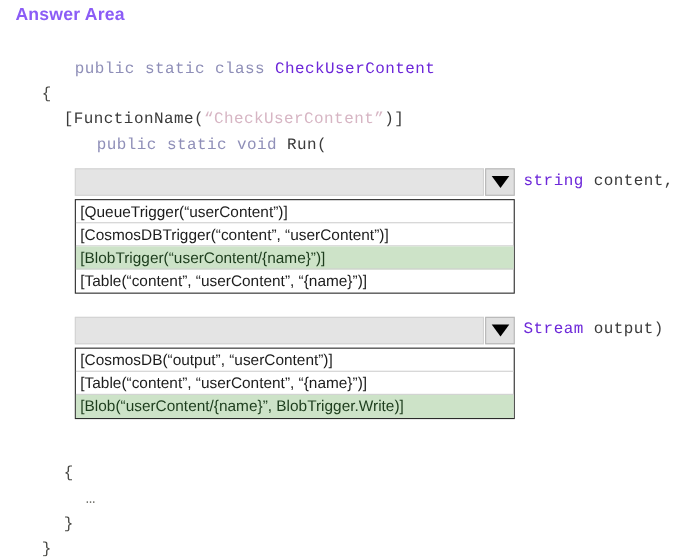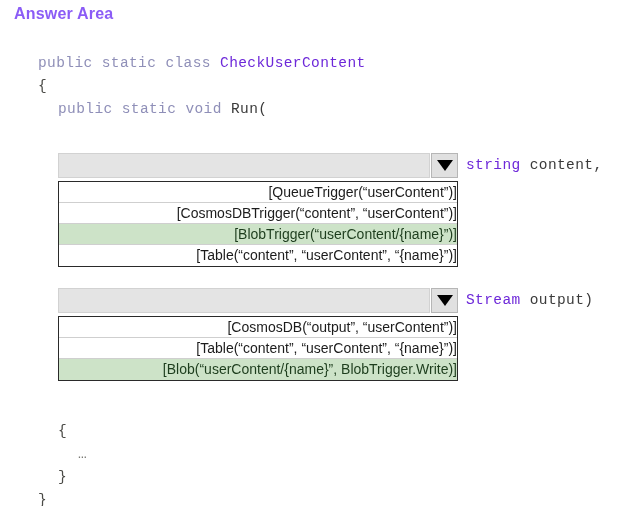--- a/index.html
+++ b/index.html
@@ -39,32 +39,32 @@
     letter-spacing: 0.4px;
   }
   .code-line {
     white-space: pre;
     height: 23px;
   }
   .ind1 { padding-left: 38px; }
   .ind2 { padding-left: 58px; }
   .ind3 { padding-left: 78px; }
 
-  .kw       { color: #8f8fb8; }
+  .kw       { color: #8f8fb8; margin-left: 30px; }
   .type     { color: #6d28d9; }
   .ident    { color: #3a3a3a; }
   .str      { color: #d7b6c4; }
   .plain    { color: #3a3a3a; }
   .brace    { color: #4a4a46; }
   .dots     { color: #777772; letter-spacing: 1px; }
 
   
   .dropdown-group {
     position: absolute;
-    left: 58px;
+    left: 68px;
     border-radius: 19px;
   }
   #dropdown-group-1 { top: 153px; }
   #dropdown-group-2 { top: 288px; }
 
   .select-row {
     position: relative;
     height: 27px;
     width: 400px;
   }
@@ -110,21 +110,20 @@
     letter-spacing: 0.4px;
   }
 
   .option-list {
     position: relative;
     width: 400px;
     border: 1px solid #2a2a2a;
     box-sizing: border-box;
     background: #ffffff;
     margin-top: 1px;
-    text-align: right;
   }
   .option-item {
     height: 21px;
     line-height: 21px;
     padding-left: 4px;
     font-family: "Liberation Sans", sans-serif;
     font-size: 14px;
     color: #1c1c1c;
     white-space: nowrap;
     border-bottom: 1px solid #cfcfcf;
@@ -150,20 +149,21 @@
   }
 </style>
 </head>
 <body>
 
 <div id="page-title">Answer Area</div>
 
 <div id="code-block">
   <div class="code-line ind1"><span class="kw">public static class </span><span class="type">CheckUserContent</span></div>
   <div class="code-line ind1"><span class="brace">{</span></div>
+  <div class="code-line ind2"><span class="plain">[FunctionName(</span><span class="str">“CheckUserContent”</span><span class="plain">)]</span></div>
   <div class="code-line ind2"><span class="kw">public static void </span><span class="ident">Run(</span></div>
 </div>
 
 <div class="dropdown-group" id="dropdown-group-1">
   <div class="select-row">
     <div class="select-closed"></div>
     <div class="select-arrow-btn">
       <span class="arrow-glyph"></span>
     </div>
     <div class="side-sig"><span class="type">string</span><span class="ident"> content,</span></div>

